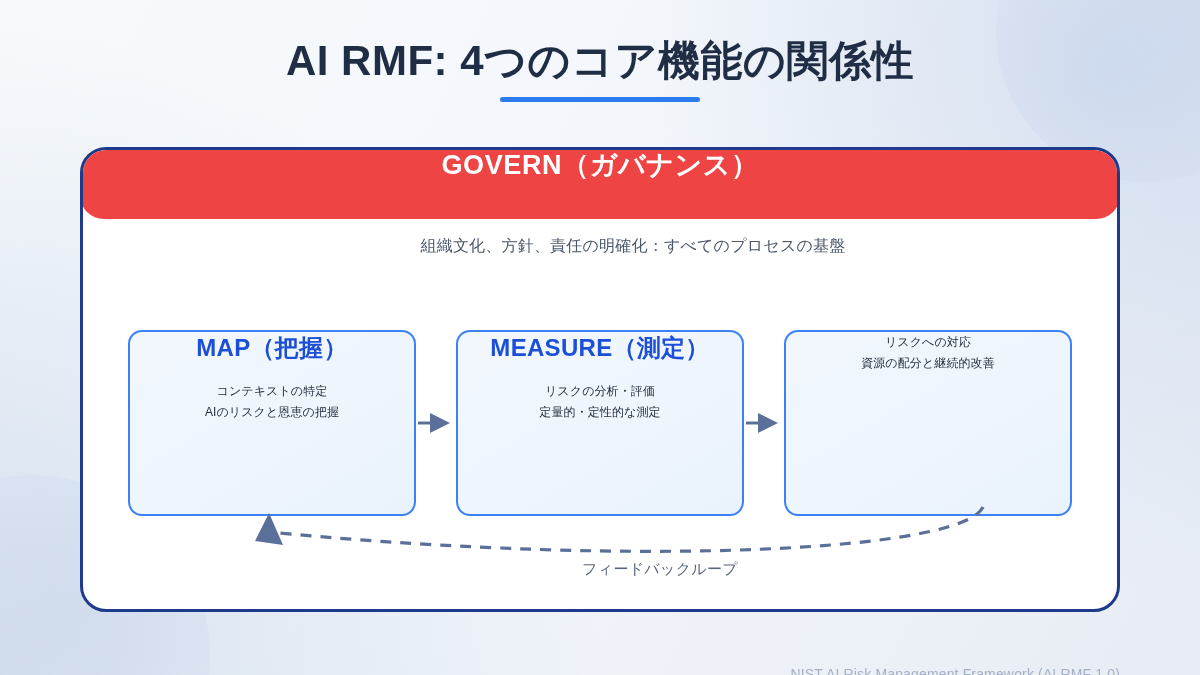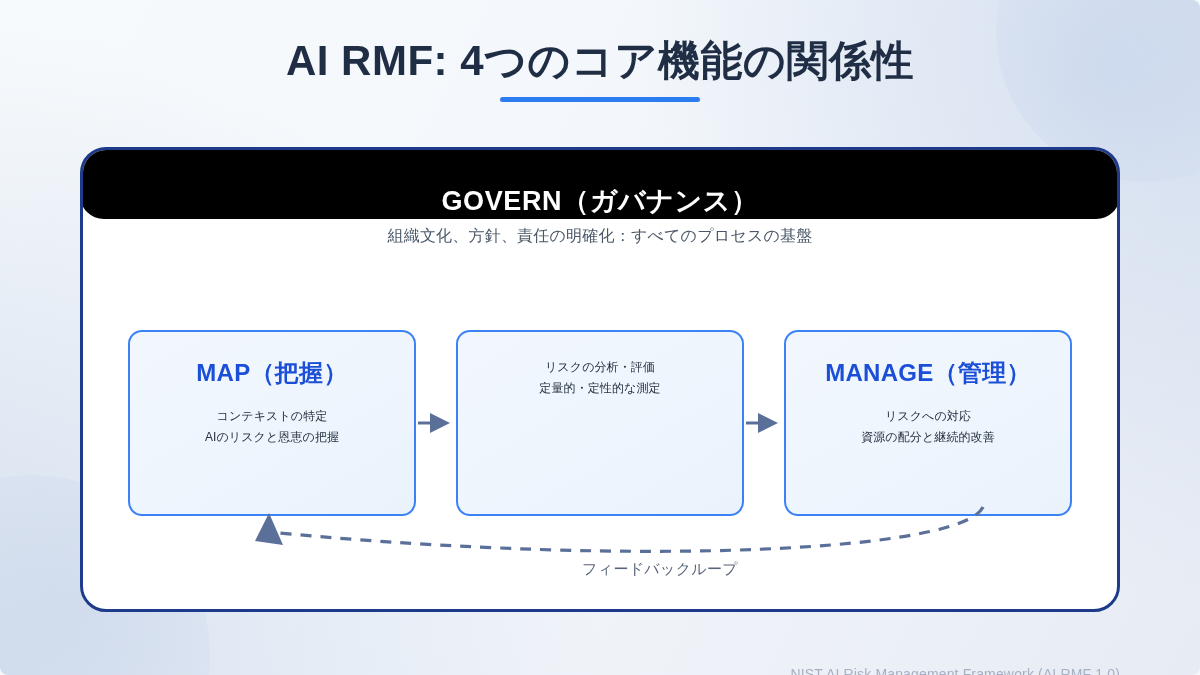--- a/index.html
+++ b/index.html
@@ -18,21 +18,20 @@
   
   .stage {
     position: relative;
     width: 1200px;
     height: 675px;
     background:
       radial-gradient(circle at 102% 2%, rgba(206,218,238,0.85) 0%, rgba(206,218,238,0.0) 42%),
       radial-gradient(circle at -4% 100%, rgba(208,219,236,0.9) 0%, rgba(208,219,236,0.0) 46%),
       linear-gradient(118deg, #f7fafc 0%, #f4f8fc 38%, #eef2f8 68%, #e7ecf4 100%);
     overflow: hidden;
-    border-radius: 8px;
   }
   .bg-blob {
     position: absolute;
     border-radius: 50%;
     pointer-events: none;
   }
   .bg-blob.tr {
     width: 300px; height: 300px;
     right: -96px; top: -118px;
     background: radial-gradient(circle at 38% 62%, rgba(197,211,234,0.55) 0%, rgba(197,211,234,0.10) 62%, rgba(197,211,234,0) 74%);
@@ -81,44 +80,45 @@
     overflow: hidden;
   }
 
   
   .govern-band {
     position: absolute;
     left: -3px;
     top: -3px;
     width: 1040px;
     height: 72px;
-    background: #000000;
+    background: #ef4444;
     border-radius: 24px;
     display: flex;
-    align-items: flex-end;
+    align-items: flex-start;
     justify-content: center;
     box-sizing: border-box;
   }
   .govern-title {
     color: #ffffff;
     font-size: 27px;
     font-weight: 700;
     letter-spacing: 0.6px;
     white-space: nowrap;
   }
   .govern-subtitle {
     position: absolute;
     left: 0;
-    top: 76px;
+    top: 86px;
     width: 1034px;
     text-align: center;
     font-size: 16px;
     color: #4a5768;
     letter-spacing: 0.2px;
     white-space: nowrap;
+    padding-left: 33px;
   }
 
   
   .cards-row {
     position: absolute;
     left: 45px;
     top: 180px;
     width: 944px;
     height: 186px;
   }
@@ -127,21 +127,20 @@
     top: 0;
     width: 288px;
     height: 186px;
     box-sizing: border-box;
     background: linear-gradient(150deg, #f2f7fd 0%, #eef5fd 55%, #eaf2fc 100%);
     border: 2px solid #3b82f6;
     border-radius: 14px;
     display: flex;
     flex-direction: column;
     align-items: center;
-    padding-top: 25px;
   }
   .card.c0 { left: 0px; }
   .card.c1 { left: 328px; }
   .card.c2 { left: 656px; }
 
   .card-title {
     font-size: 24px;
     font-weight: 700;
     color: #1c4fd8;
     letter-spacing: 0.3px;
@@ -221,26 +220,26 @@
 
     <div class="cards-row">
 
       <div class="card c0">
         <div class="card-title">MAP（把握）</div>
         <div class="card-line">コンテキストの特定</div>
         <div class="card-line">AIのリスクと恩恵の把握</div>
       </div>
 
       <div class="card c1">
+        <div class="card-title">MEASURE（測定）</div>
         <div class="card-line">リスクの分析・評価</div>
         <div class="card-line">定量的・定性的な測定</div>
       </div>
 
       <div class="card c2">
-        <div class="card-title">MANAGE（管理）</div>
         <div class="card-line">リスクへの対応</div>
         <div class="card-line">資源の配分と継続的改善</div>
       </div>
 
       <svg class="flow-arrow a0" viewBox="0 0 40 30">
         <line x1="2" y1="15" x2="16" y2="15" stroke="#5b7099" stroke-width="3"></line>
         <polygon points="14,5 34,15 14,25" fill="#5b7099"></polygon>
       </svg>
 
       <svg class="flow-arrow a1" viewBox="0 0 40 30">

